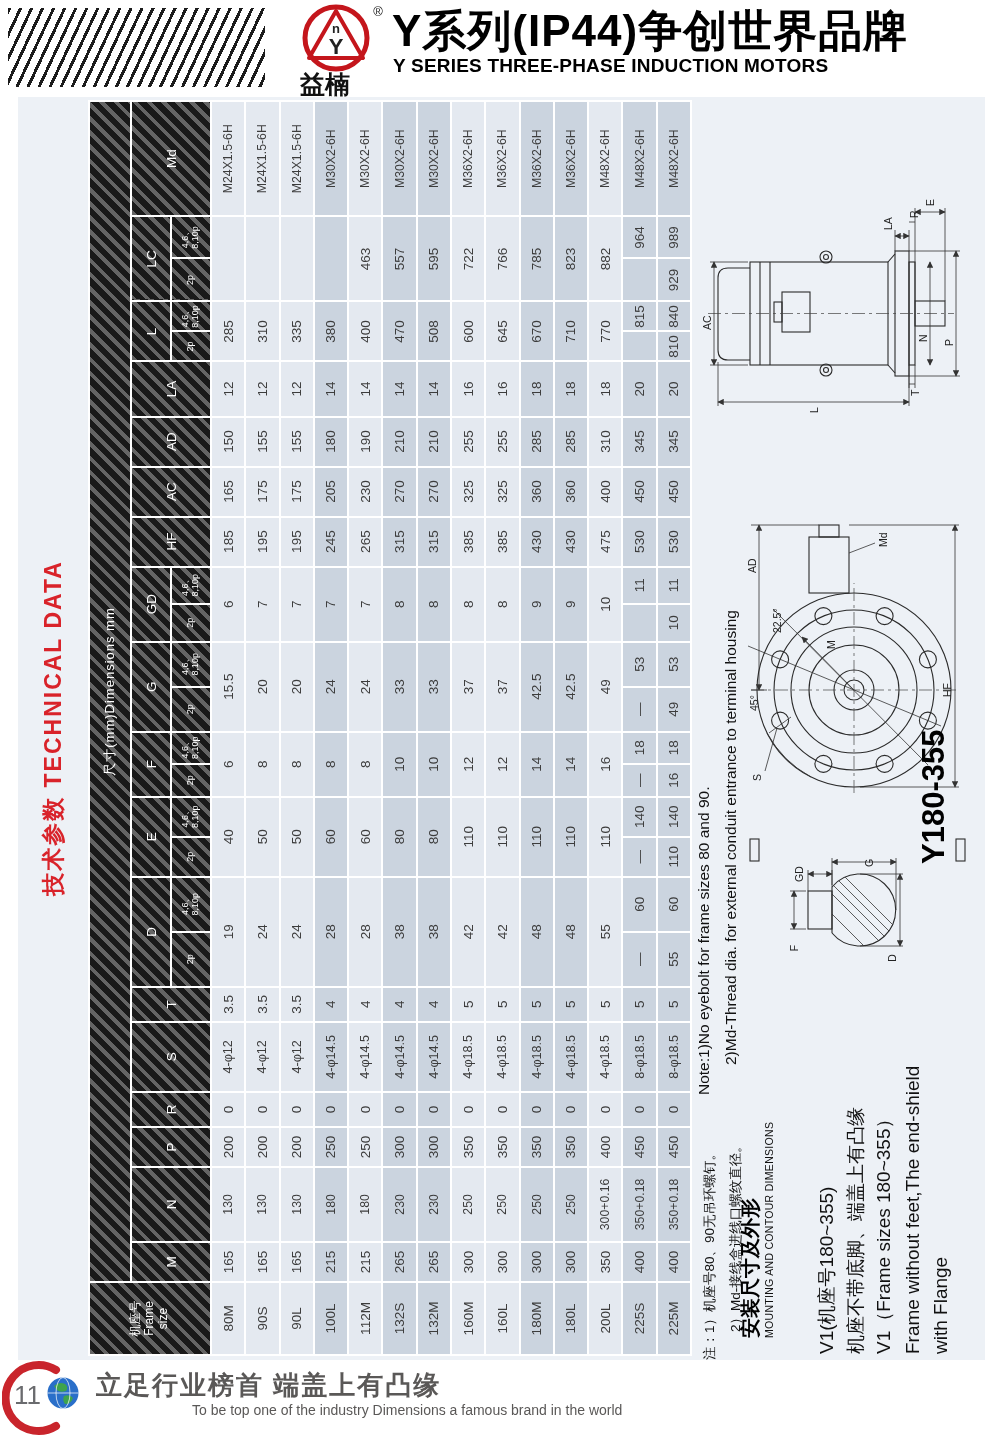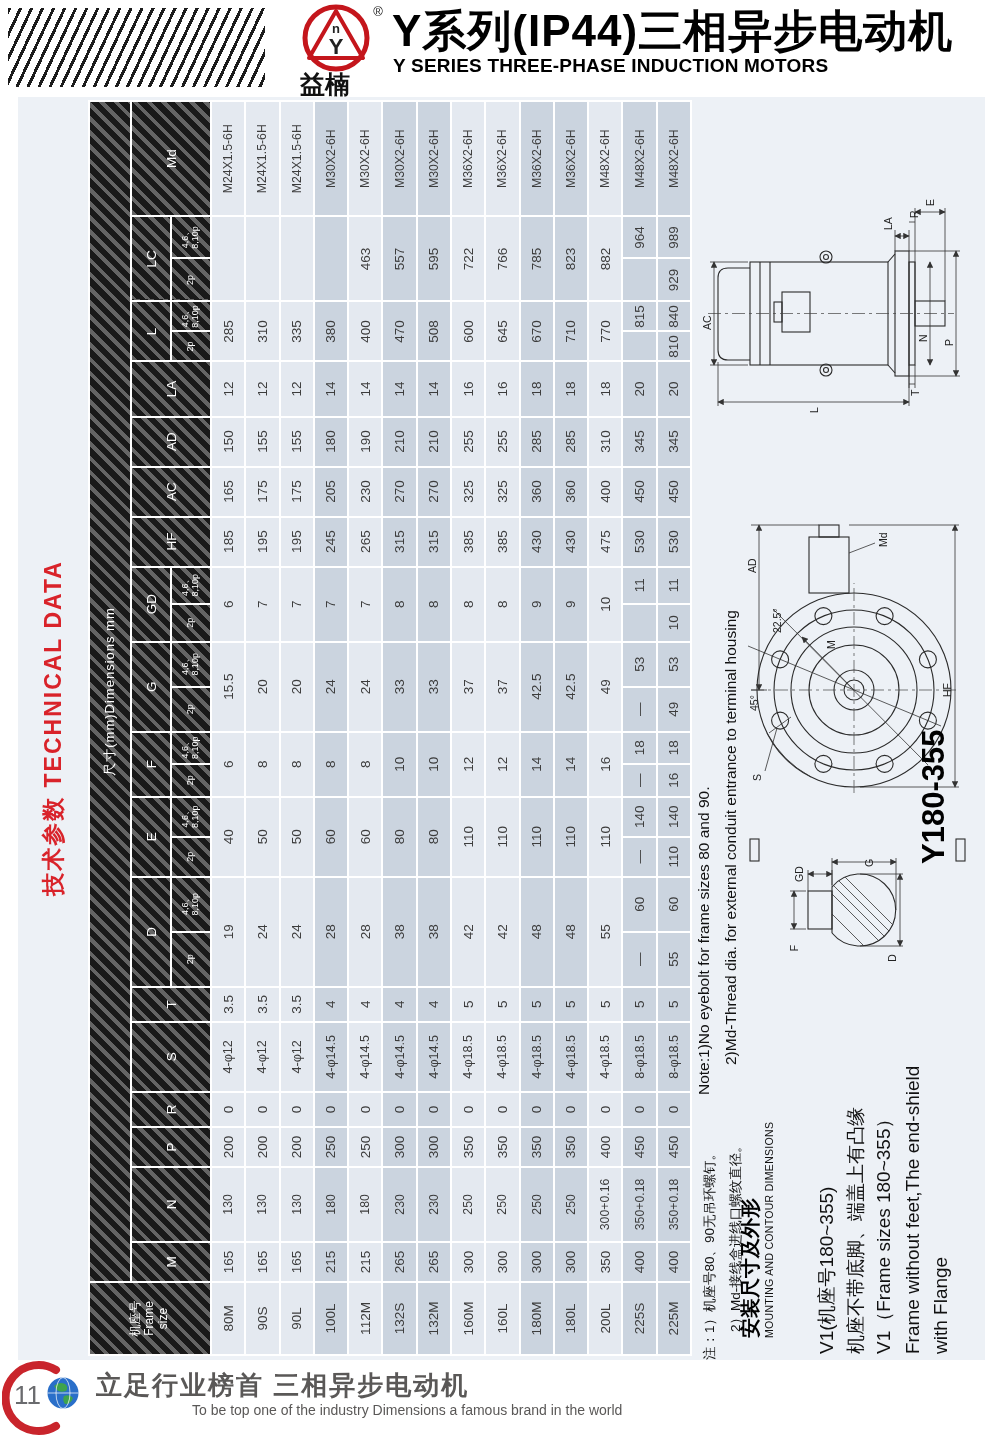--- a/index.html
+++ b/index.html
@@ -76,21 +76,21 @@
     </marker>
   </defs>
   <circle cx="46" cy="36" r="31" fill="none" stroke="#c4161c" stroke-width="5"></circle>
   <path d="M46,9 L73,56 L19,56 Z" fill="none" stroke="#c4161c" stroke-width="4" stroke-linejoin="round"></path>
   <text x="46" y="31" text-anchor="middle" style="font-size:13px;font-weight:bold" fill="#c4161c">n</text>
   <text x="46" y="52" text-anchor="middle" style="font-size:22px;font-weight:bold" fill="#c4161c">Y</text>
   <text x="88" y="14" text-anchor="middle" style="font-size:13px" fill="#c4161c">®</text>
 </svg>
 <div class="abs brand-chars">益楠</div>
 
-<div class="abs title-cn">Y系列(IP44)三相异步电动机</div>
+<div class="abs title-cn">Y系列(IP44)争创世界品牌</div>
 <div class="abs title-en">Y SERIES THREE-PHASE INDUCTION MOTORS</div>
 
 <div class="abs panel"></div>
 
 <div class="rot side-label" style="left:20px;top:100px;width:1256px;height:66px;transform:rotate(-90deg) translateX(-1256px);">技术参数 TECHNICAL DATA</div>
 
 <div class="rot" style="left:88px;top:100px;width:1256px;height:604px;transform:rotate(-90deg) translateX(-1256px);">
   <table id="dims">
       <colgroup>
         <col style="width:73px">
@@ -645,14 +645,14 @@
   <path d="M54,10 A33,33 0 1 0 54,66" fill="none" stroke="#c9252c" stroke-width="8" stroke-linecap="round"></path>
 </svg>
 <div class="abs page-num">11</div>
 <svg class="abs" style="left:46px;top:1376px" width="34" height="34" viewBox="0 0 34 34">
   <circle cx="17" cy="17" r="15.5" fill="#2a6fc9"></circle>
   <path d="M8,10 Q13,5 19,8 Q23,11 20,15 Q14,17 11,14 Z" fill="#3fa34d"></path>
   <path d="M18,20 Q24,18 27,22 Q25,28 19,28 Q16,24 18,20 Z" fill="#3fa34d"></path>
   <ellipse cx="17" cy="17" rx="7" ry="15.5" fill="none" stroke="#ffffff" stroke-width="0.7"></ellipse>
   <line x1="1.5" y1="17" x2="32.5" y2="17" stroke="#ffffff" stroke-width="0.7"></line>
 </svg>
-<div class="abs slogan-cn">立足行业榜首  三相异步电动机</div>
+<div class="abs slogan-cn">立足行业榜首  端盖上有凸缘</div>
 <div class="abs slogan-en">To be top one of the industry  Dimensions a famous brand in the world</div>
 
 </body></html>

